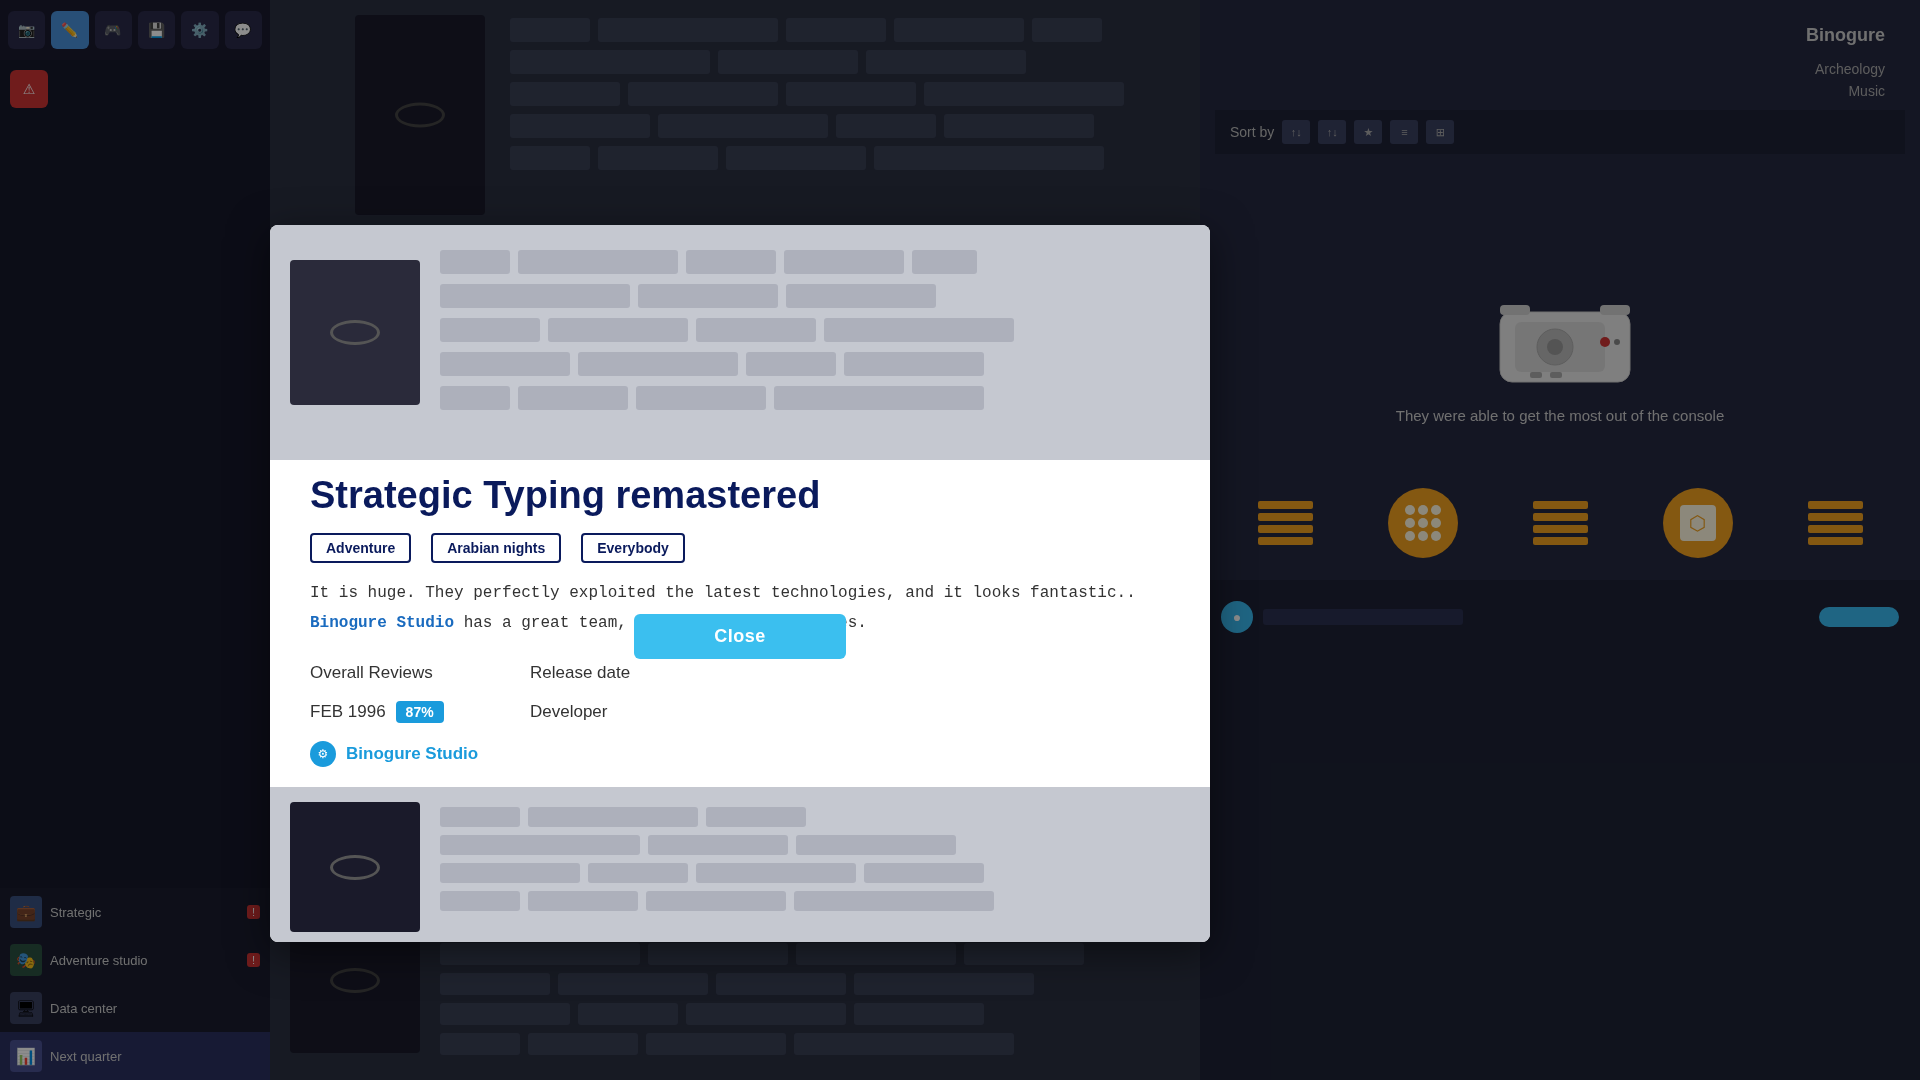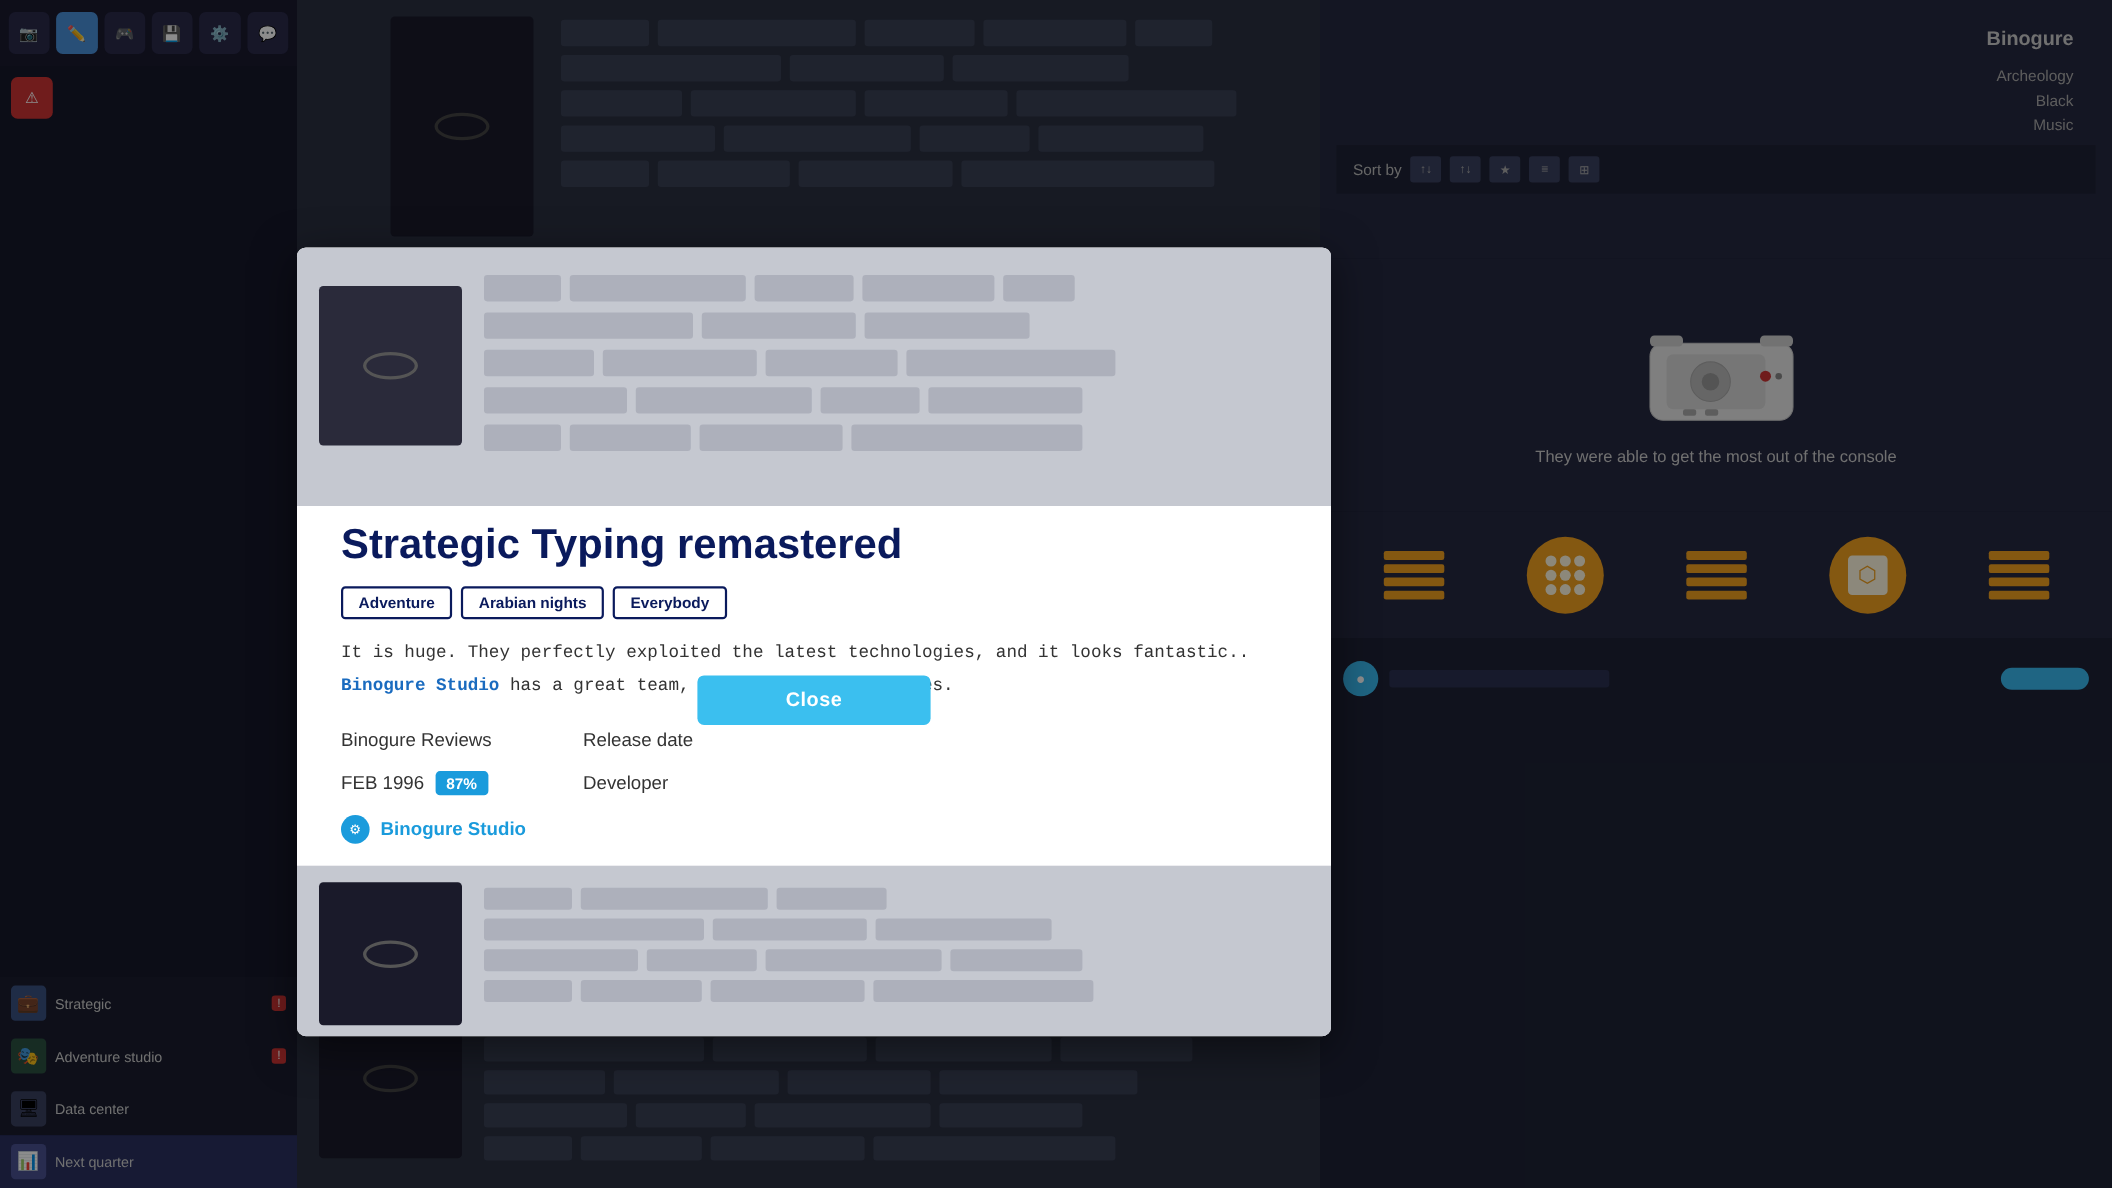--- a/index.html
+++ b/index.html
@@ -203,21 +203,21 @@
     .modal-title {
       font-size: 38px;
       font-weight: 900;
       color: #0a1a5c;
       margin-bottom: 16px;
       font-family: Arial Black, Arial, sans-serif;
     }
 
     .modal-tags {
       display: flex;
-      gap: 8px;
+      gap: 20px;
       margin-bottom: 18px;
     }
 
     .modal-tag {
       padding: 5px 14px;
       border: 2px solid #0a1a5c;
       border-radius: 4px;
       color: #0a1a5c;
       font-size: 14px;
       font-weight: bold;
@@ -472,21 +472,20 @@
     </div>
   </div>
 </div>
 
 <div class="right-panel">
 
   <div class="right-panel-top">
     <div class="trending-label">Binogure</div>
     <div class="trending-items">
       <div class="trending-item">Archeology</div>
-      <div class="trending-item">Black</div>
       <div class="trending-item">Music</div>
     </div>
 
     <div class="sort-bar">
       <span class="sort-label">Sort by</span>
       <div class="sort-btn">↑↓</div>
       <div class="sort-btn">↑↓</div>
       <div class="sort-btn">★</div>
       <div class="sort-btn">≡</div>
       <div class="sort-btn">⊞</div>
@@ -622,21 +621,21 @@
 
     <p class="modal-desc">
       <span>It is huge. They perfectly exploited the latest technologies, and it looks fantastic..</span>
     </p>
     <p class="modal-desc">
       <span class="modal-desc-highlight">Binogure Studio</span><span> has a great team, they shine on all sides.</span>
     </p>
 
     <div class="modal-details">
 
-      <div class="detail-label">Binogure Reviews</div>
+      <div class="detail-label">Overall Reviews</div>
 
       <div class="detail-label">Release date</div>
       <div class="detail-value">
         <span class="review-date">FEB 1996</span>
         <span class="review-badge">87%</span>
       </div>
 
       <div class="detail-label">Developer</div>
       <div class="detail-value">
         <div class="developer-icon">⚙</div>

